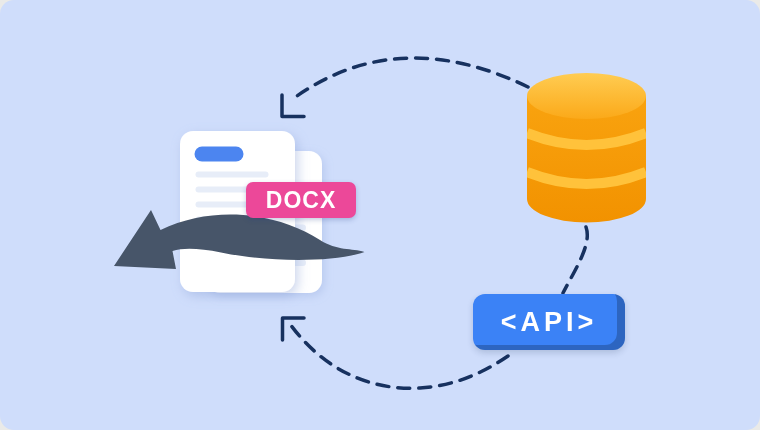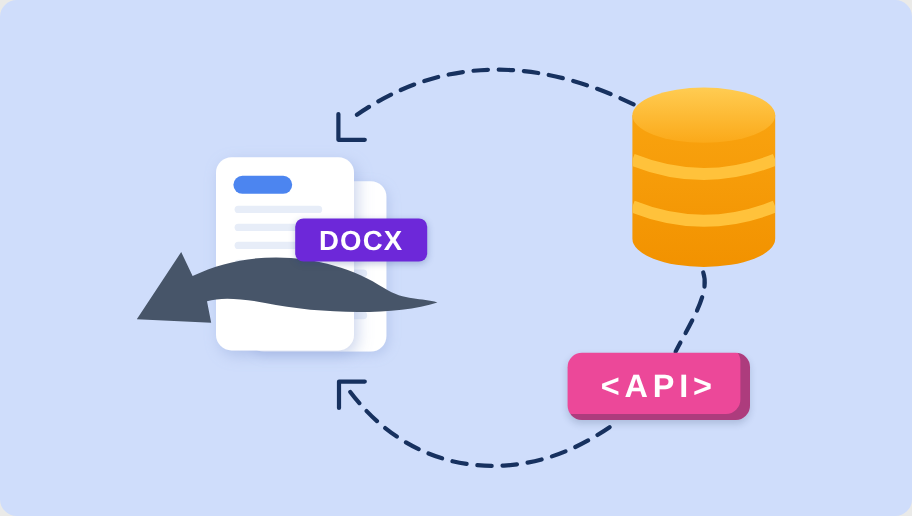--- a/index.html
+++ b/index.html
@@ -35,32 +35,32 @@
     color: #FFFFFF;
     font-weight: bold;
     user-select: none;
   }
   .docx-badge {
     left: 246px;
     top: 182px;
     width: 110px;
     height: 36px;
     border-radius: 7px;
-    background: #6d28d9;
+    background: #ec4899;
     font-size: 23px;
     letter-spacing: 1px;
     box-shadow: 0 2px 5px rgba(30, 60, 130, 0.25);
   }
   .api-badge {
     left: 473px;
     top: 294px;
     width: 152px;
     height: 56px;
     border-radius: 12px;
-    background: #ec4899;
+    background: #3b82f6;
     font-size: 27px;
     letter-spacing: 4px;
     box-shadow: inset -8px -5px 0 rgba(12, 28, 54, 0.28),
                 0 3px 6px rgba(30, 50, 90, 0.18);
   }
 </style>
 </head>
 <body>
 
 <div class="canvas">

